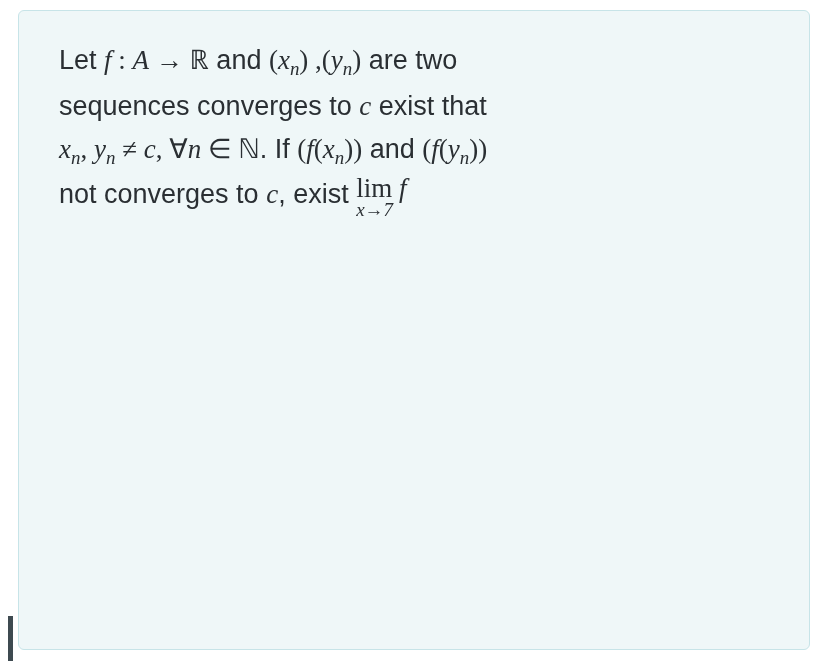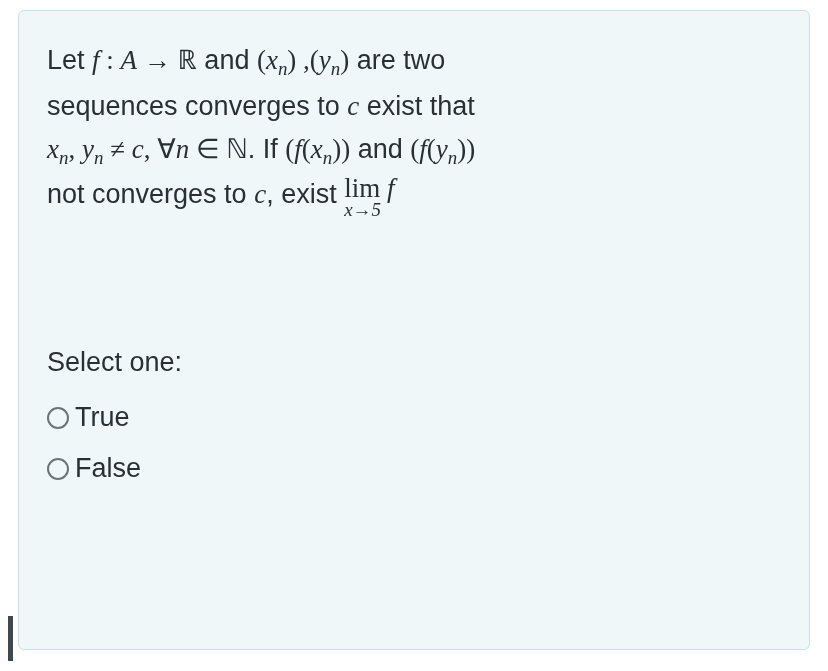--- a/index.html
+++ b/index.html
@@ -12,21 +12,21 @@
       font-family: Arial, Helvetica, sans-serif;
       width: 828px;
       height: 671px;
       padding: 10px 18px;
       position: relative;
     }
     .question-card {
       border: 1px solid #c7e4e8;
       border-radius: 6px;
       background: #eff7f8;
-      padding: 28px 28px 34px 28px;
+      padding: 28px 28px 34px 40px;
       width: 100%;
       height: 640px;
       position: relative;
     }
     .question-text {
       font-size: 27px;
       color: #2a2f33;
       line-height: 1.6;
     }
     .math-i {
@@ -105,29 +105,18 @@
     }
   </style>
 </head>
 <body>
 
 <div class="question-card">
   <div class="question-text">
     <span>Let </span><span class="math-i">f</span><span class="math-r"> : </span><span class="math-i">A</span><span class="math-r"> → </span><span class="bb">ℝ</span><span> and </span><span class="math-r">(</span><span class="math-i">x</span><span class="sub">n</span><span class="math-r">)</span><span class="math-r"> ,</span><span class="math-r">(</span><span class="math-i">y</span><span class="sub">n</span><span class="math-r">)</span><span> are two</span><br>
     <span>sequences converges to </span><span class="math-i">c</span><span> exist that</span><br>
     <span class="math-i">x</span><span class="sub">n</span><span class="math-r">, </span><span class="math-i">y</span><span class="sub">n</span><span class="math-r"> ≠ </span><span class="math-i">c</span><span class="math-r">, </span><span class="math-r">∀</span><span class="math-i">n</span><span class="math-r"> ∈ </span><span class="bb">ℕ</span><span>. If </span><span class="math-r">(</span><span class="math-i">f</span><span class="math-r">(</span><span class="math-i">x</span><span class="sub">n</span><span class="math-r">))</span><span> and </span><span class="math-r">(</span><span class="math-i">f</span><span class="math-r">(</span><span class="math-i">y</span><span class="sub">n</span><span class="math-r">))</span><br>
-    <span>not converges to </span><span class="math-i">c</span><span>, exist </span><span class="limwrap"><span class="limtop"><span>lim</span><span class="math-i"> f</span></span><span class="limbot">x→5</span></span>
+    <span>not converges to </span><span class="math-i">c</span><span>, exist </span><span class="limwrap"><span class="limtop"><span>lim</span><span class="math-i"> f</span></span><span class="limbot">x→7</span></span>
   </div>
 
-  <div class="select-block">
-    <div class="select-label">Select one:</div>
-    <div class="option">
-      <span class="radio"></span>
-      <span class="option-label">True</span>
-    </div>
-    <div class="option">
-      <span class="radio"></span>
-      <span class="option-label">False</span>
-    </div>
-  </div>
 </div>
 
 <div class="left-marker"></div>
 
 </body></html>

